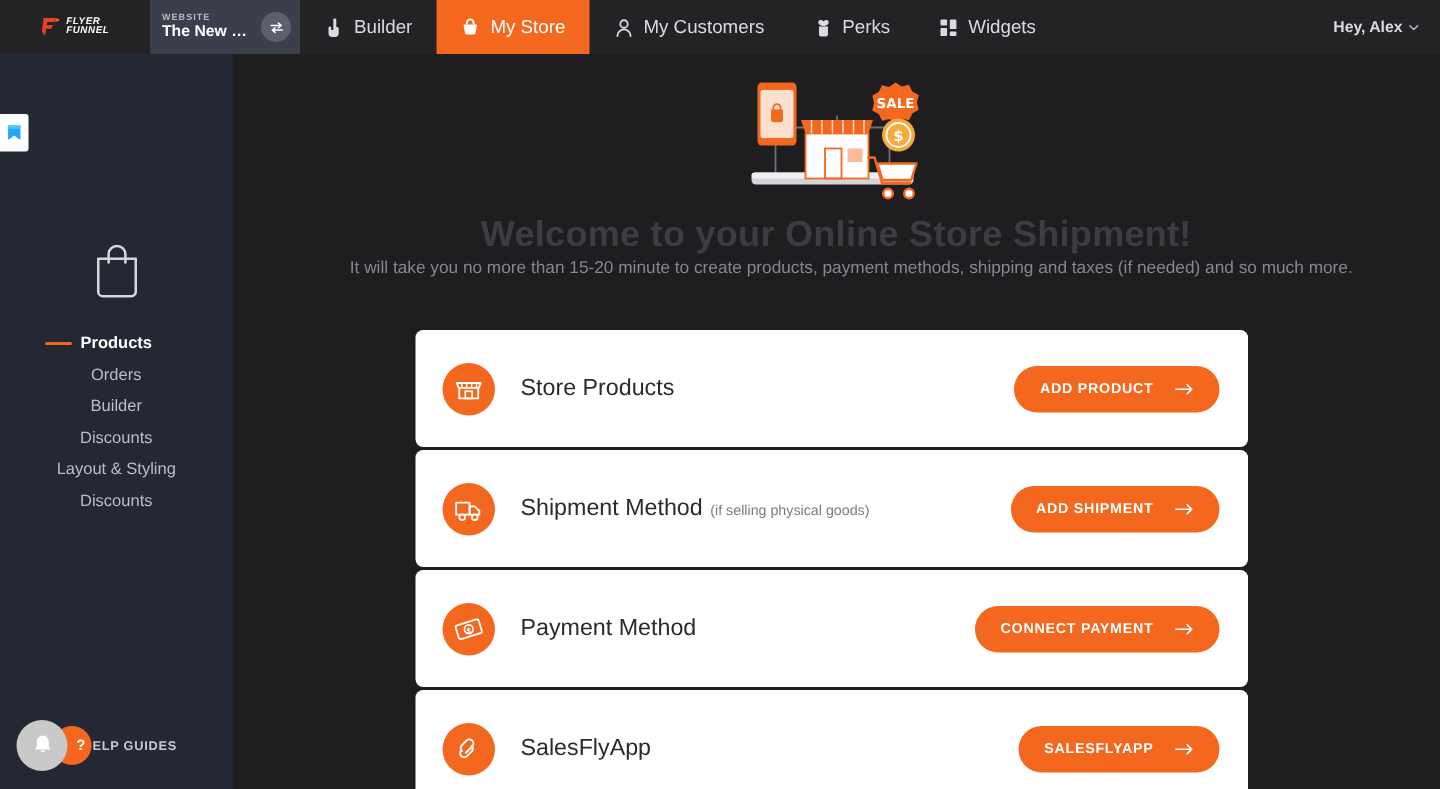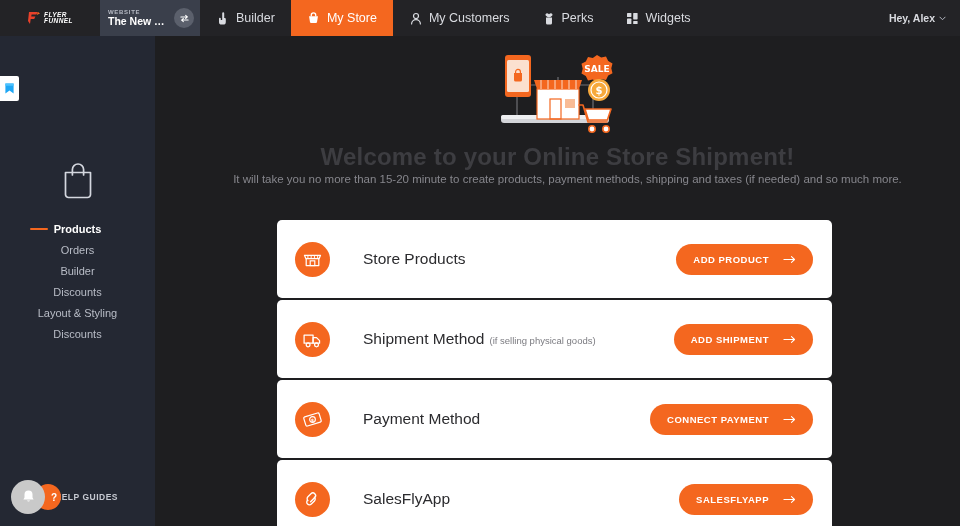--- a/index.html
+++ b/index.html
@@ -148,21 +148,20 @@
     font-size: 11.5px; color: #86868c; line-height: 1.45; padding-left: 20px;
   }
 
   .cards { position: absolute; top: 180px; left: 122px; width: 555px; }
   .card {
     width: 555px; height: 78px;
     background: #ffffff; border-radius: 5px;
     display: flex; align-items: center;
     padding: 0 19px 0 18px;
     margin-bottom: 2px;
-    gap: 16px;
   }
   .card-icon {
     width: 35px; height: 35px; flex: 0 0 35px; border-radius: 50%;
     background: #f4671f;
     display: flex; align-items: center; justify-content: center;
   }
   .card-title {
     margin-left: 17px; font-size: 15.5px; color: #2b2b2e;
     display: flex; align-items: baseline; gap: 5px;
   }

